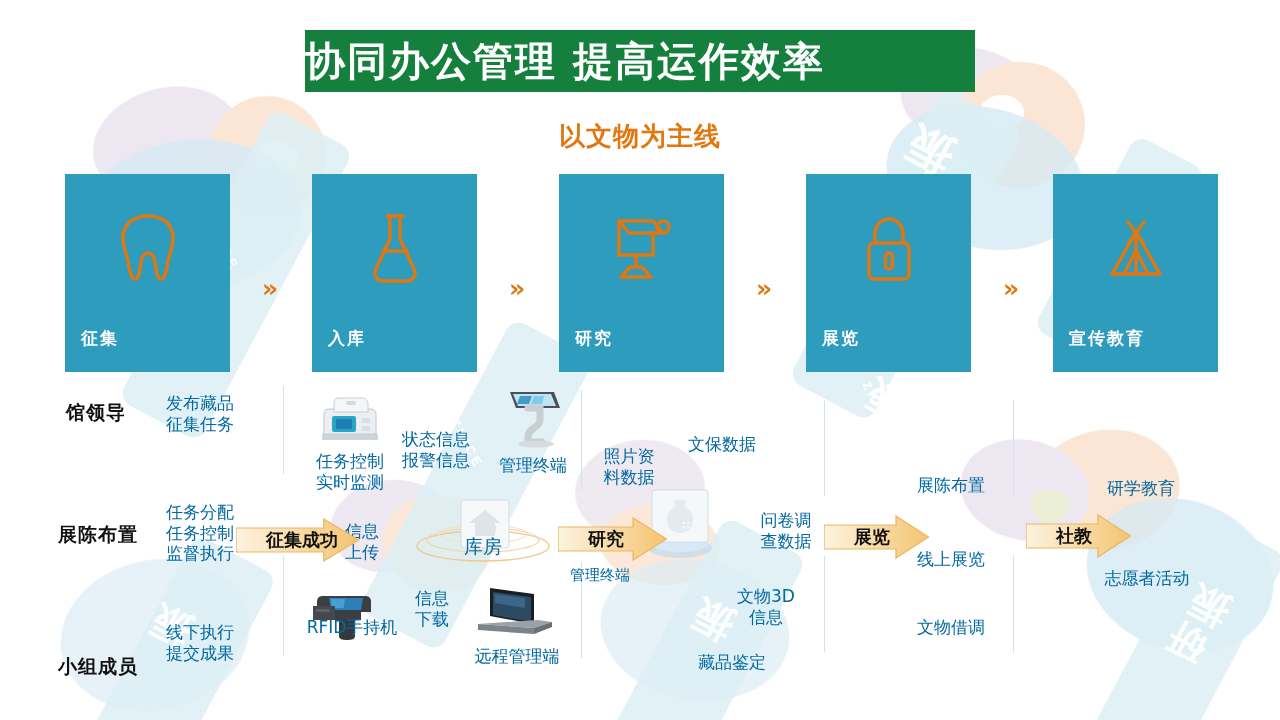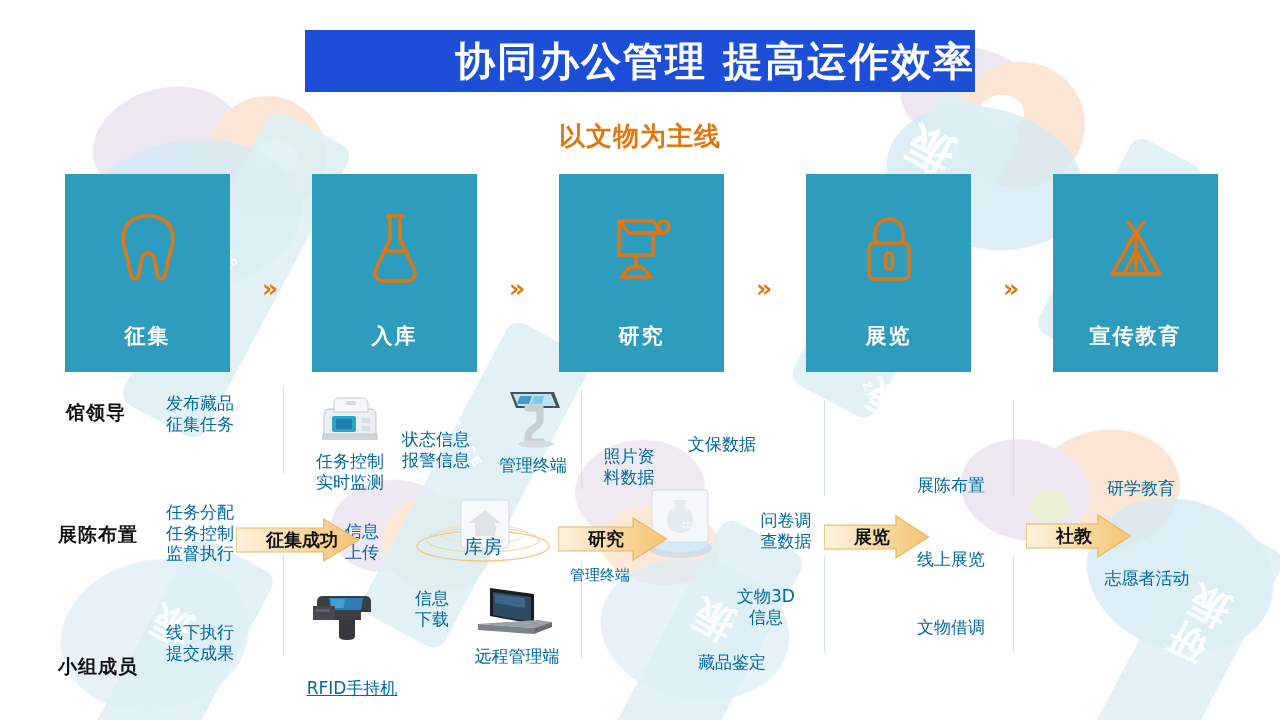--- a/index.html
+++ b/index.html
@@ -14,42 +14,42 @@
   
   .bgblob{position:absolute;border-radius:50%;filter:blur(0.4px);}
   .bgband{position:absolute;background:#dceef5;opacity:.85;border-radius:14px;}
   .wm{position:absolute;color:#ffffff;font-weight:bold;letter-spacing:1px;
       text-shadow:0 0 0 #fff;opacity:.95;}
   .wm-sub{position:absolute;color:#ffffff;font-weight:bold;letter-spacing:3px;}
 
   
   #titlebar{
     position:absolute;left:305px;top:30px;width:670px;height:62px;
-    background:#1d4ed8;display:flex;align-items:center;justify-content:flex-end;
+    background:#15803d;display:flex;align-items:center;justify-content:flex-start;
   }
   #titlebar .t{
     color:#ffffff;font-size:40px;font-weight:bold;letter-spacing:2px;
     font-family:"DejaVu Sans","Liberation Sans",sans-serif;
     white-space:nowrap;
   }
   #subtitle{
     position:absolute;left:0;top:119px;width:1280px;text-align:center;
     color:#e2770f;font-size:26px;font-weight:bold;letter-spacing:1px;
     font-family:"DejaVu Sans","Liberation Sans",sans-serif;
   }
 
   
   .stagebox{
     position:absolute;top:174px;width:165px;height:198px;background:#2e9cbd;
     display:flex;flex-direction:column;align-items:center;justify-content:flex-start;
   }
   .stagebox .ico{margin-top:36px;height:78px;display:flex;align-items:center;justify-content:center;}
   .stagebox .lbl{
-    position:absolute;bottom:22px;left:0;width:100%;text-align:center;
-    color:#ffffff;font-size:21px;font-weight:bold;letter-spacing:2px;
+    position:absolute;bottom:22px;left:16px;width:100%;
+    color:#ffffff;font-size:17px;font-weight:bold;letter-spacing:2px;
     font-family:"DejaVu Sans","Liberation Sans",sans-serif;
   }
   .chev{
     position:absolute;top:276px;color:#e2770f;font-size:25px;font-weight:bold;
     font-family:"DejaVu Sans","Liberation Sans",sans-serif;line-height:1;
   }
 
   
   .rowlabel{
     position:absolute;color:#111;font-size:19px;font-weight:bold;letter-spacing:1px;
@@ -293,21 +293,21 @@
     <svg width="74" height="54" viewBox="0 0 74 54">
       <path d="M18 10h42c4 0 6 2 6 6v10H12V16c0-4 2-6 6-6z" fill="#3b3f44"></path>
       <path d="M24 12h34l-2 12H26z" fill="#2c7fb8"></path>
       <path d="M26 13h14l-1.5 9H27z" fill="#4aa3d6" opacity=".9"></path>
       <path d="M8 20h22v14H8z" fill="#45494e"></path>
       <path d="M30 26h26v8H30z" fill="#3b3f44"></path>
       <path d="M34 34h16v16c0 3-3 4-8 4s-8-1-8-4z" fill="#35393d"></path>
       <rect x="11" y="23" width="14" height="3" fill="#5b6166"></rect>
     </svg>
   </div>
-  <div class="cn" style="left:294px;top:678px;width:116px;text-decoration:underline;">RFID手持机</div>
+  <div class="cn" style="left:294px;top:617px;width:116px;">RFID手持机</div>
 
   <div class="dev" style="left:470px;top:584px;">
     <svg width="86" height="58" viewBox="0 0 86 58">
       <path d="M20 4l44 6v30l-44-8z" fill="#1a1d21"></path>
       <path d="M23 8l38 5v25l-38-7z" fill="#2d4a63"></path>
       <path d="M25 10l30 4v10l-30-5z" fill="#3f6c92" opacity=".8"></path>
       <path d="M8 40l56 4 18-6-14-2z" fill="#9aa1a8"></path>
       <path d="M8 40l56 4v6L8 46z" fill="#7c848b"></path>
       <path d="M64 44l18-6v5l-18 7z" fill="#696f75"></path>
     </svg>

